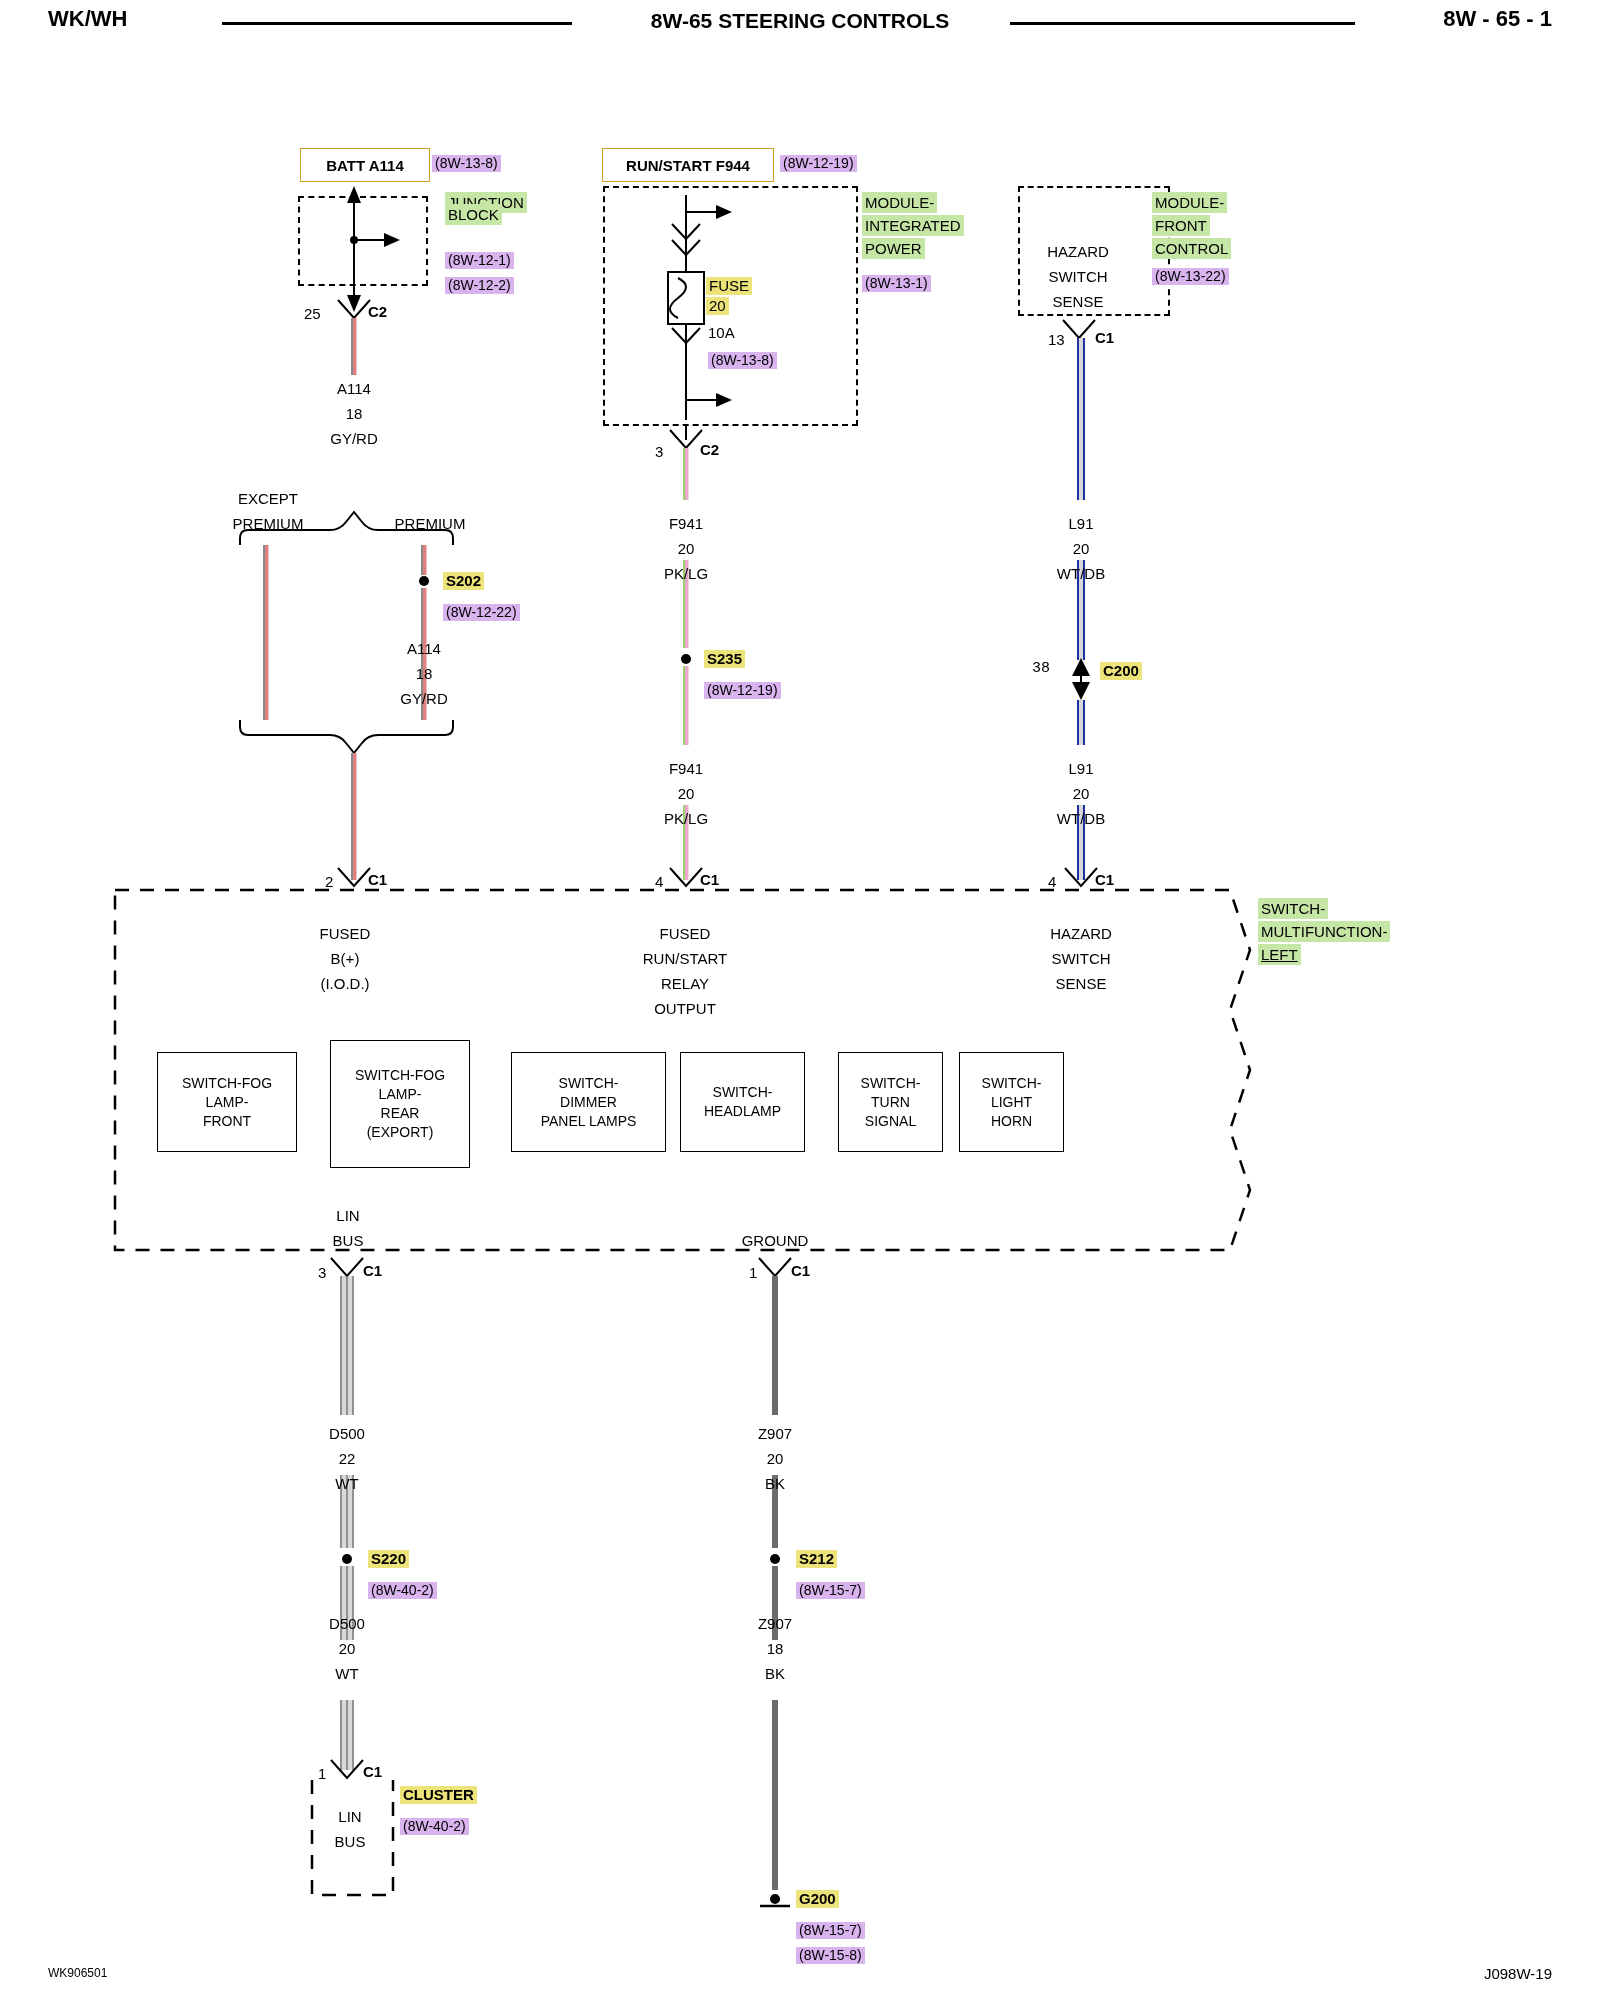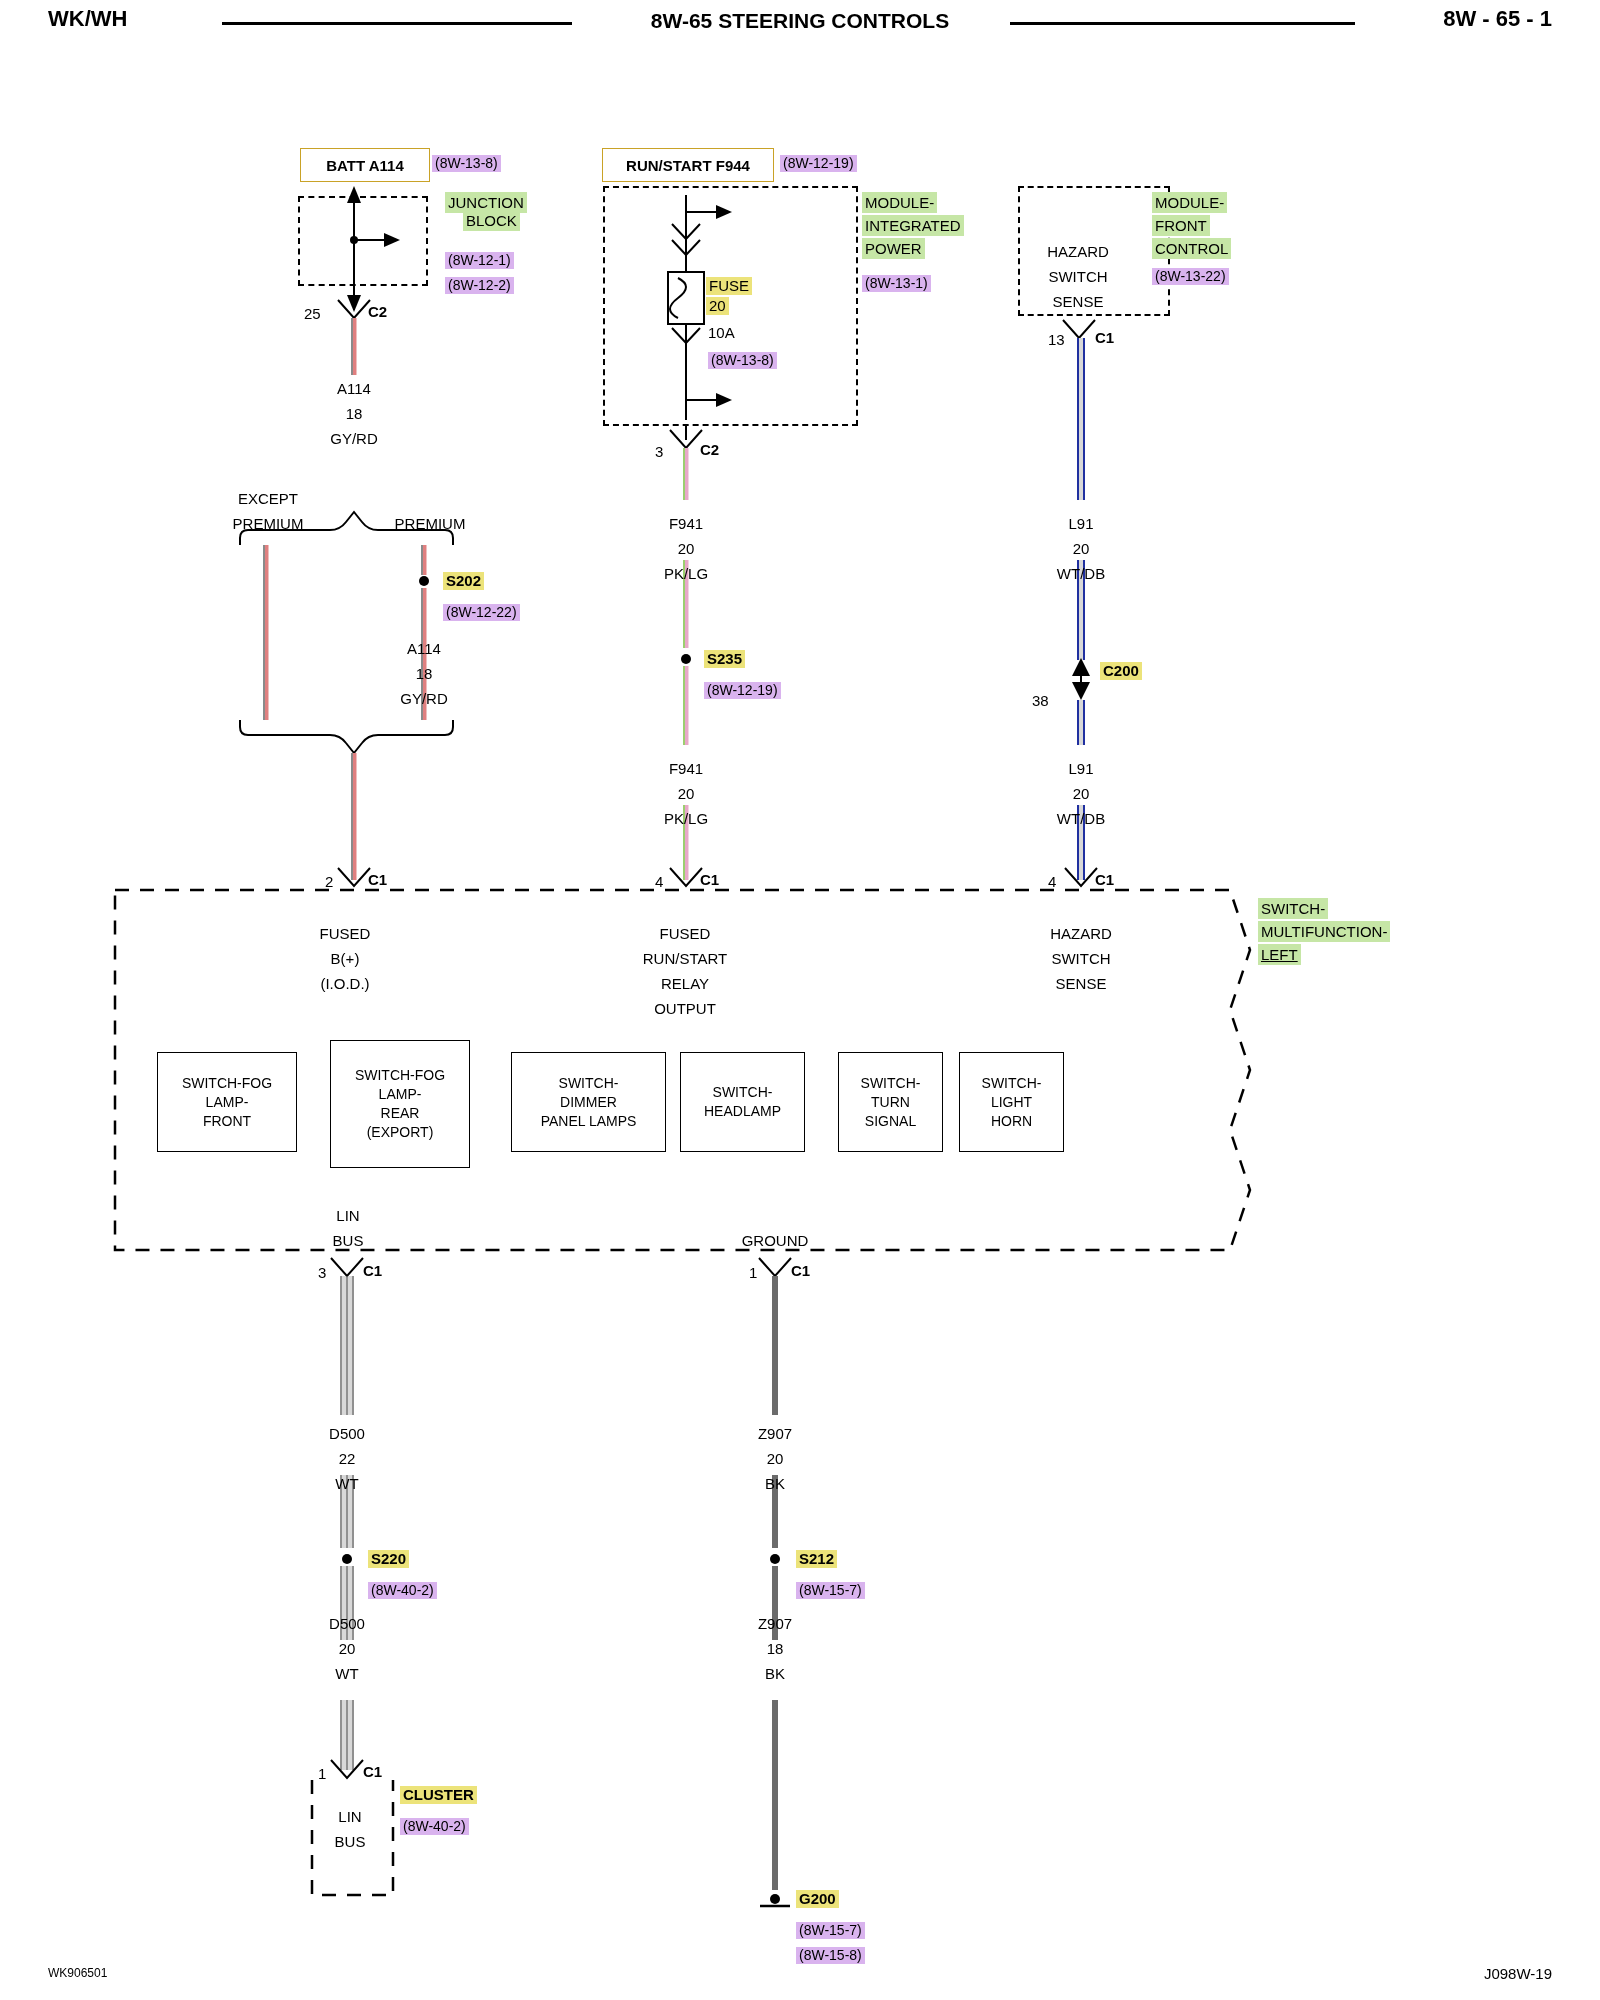--- a/index.html
+++ b/index.html
@@ -36,21 +36,21 @@
   <div class="hdr-rule" style="left:222px;top:22px;width:350px;"></div>
   <div class="hdr-rule" style="left:1010px;top:22px;width:345px;"></div>
 
   <div class="boxy" style="left:300px;top:148px;width:130px;height:34px;">
     <span>BATT A114</span>
   </div>
   <div class="lbl-violet" style="left:432px;top:155px;">(8W-13-8)</div>
 
   <div class="dashbox" style="left:298px;top:196px;width:130px;height:90px;"></div>
   <div class="lbl-green" style="left:445px;top:192px;">JUNCTION</div>
-  <div class="lbl-green" style="left:445px;top:210px;margin-left:18px;">BLOCK</div>
+  <div class="lbl-green" style="left:445px;top:204px;">BLOCK</div>
   <div class="lbl-violet" style="left:445px;top:252px;">(8W-12-1)</div>
   <div class="lbl-violet" style="left:445px;top:277px;">(8W-12-2)</div>
 
   <svg style="left:0;top:0;width:1600px;height:2000px;">
 
     <line x1="354" y1="200" x2="354" y2="310" stroke="#000" stroke-width="2"></line>
     <polygon points="354,186 347,203 361,203" fill="#000"></polygon>
     <polygon points="354,312 347,295 361,295" fill="#000"></polygon>
 
     <line x1="354" y1="240" x2="395" y2="240" stroke="#000" stroke-width="2"></line>
@@ -198,21 +198,21 @@
     <line x1="1078" y1="805" x2="1078" y2="880" stroke="#2030a0" stroke-width="2"></line>
     <polyline points="1065,868 1081,886 1097,868" fill="none" stroke="#000" stroke-width="2"></polyline>
   </svg>
   <div class="t" style="left:1048px;top:331px;">13</div>
   <div class="t tb" style="left:1095px;top:329px;">C1</div>
 
   <div class="t ctr" style="left:1081px;top:515px;">L91</div>
   <div class="t ctr" style="left:1081px;top:540px;">20</div>
   <div class="t ctr" style="left:1081px;top:565px;">WT/DB</div>
 
-  <div class="t" style="left:1032px;top:692px;">38</div>
+  <div class="t" style="left:1032px;top:660px;font-family:Liberation Mono, monospace;">38</div>
   <div class="lbl-yellow" style="left:1100px;top:662px;">C200</div>
 
   <div class="t ctr" style="left:1081px;top:760px;">L91</div>
   <div class="t ctr" style="left:1081px;top:785px;">20</div>
   <div class="t ctr" style="left:1081px;top:810px;">WT/DB</div>
 
   <div class="t" style="left:1048px;top:873px;">4</div>
   <div class="t tb" style="left:1095px;top:871px;">C1</div>
 
   <svg style="left:0;top:0;width:1600px;height:2000px;">

